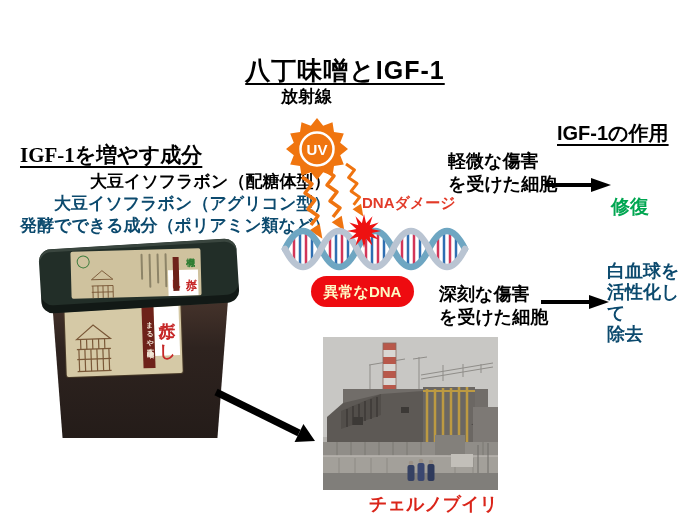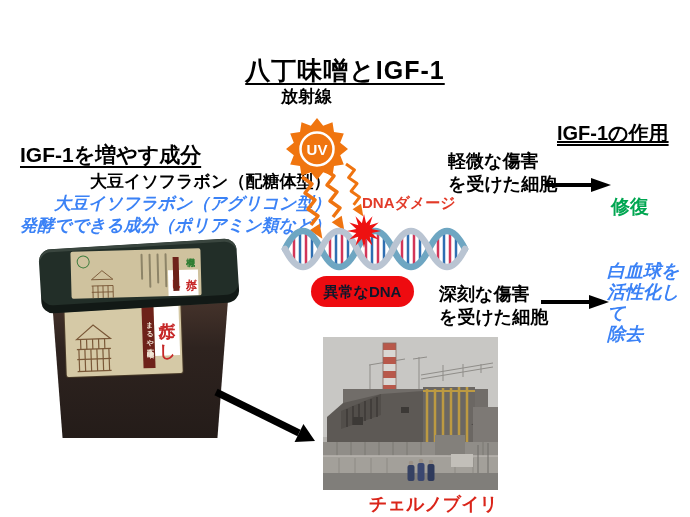--- a/index.html
+++ b/index.html
@@ -2,31 +2,31 @@
 <html><head>
 <meta charset="utf-8">
 <style>
   html,body{margin:0;padding:0;background:#fff;}
   .stage{position:relative;width:690px;height:517px;background:#ffffff;overflow:hidden;
          font-family:"Liberation Sans","DejaVu Sans",sans-serif;color:#000;}
   .abs{position:absolute;}
   .b{font-weight:bold;}
   .pre{white-space:pre-line;}
   .u{text-decoration:underline;text-decoration-thickness:2px;text-underline-offset:4px;}
-  .c-red{color:#3b82f6;font-style:italic;}
+  .c-red{color:#0c4a6e;}
   .c-green{color:#00a651;margin-top:22px;}
 
   .title{top:18px;left:0;width:100%;text-align:center;font-size:25px;letter-spacing:1px;margin-top:36px;}
-  .left-heading{left:20px;top:141px;font-size:21px;}
+  .left-heading{left:20px;top:141px;font-size:21px;font-family:Liberation Serif, serif;}
   .left-items{left:20px;top:171px;font-size:17px;line-height:22px;text-align:right;}
   .radiation-label{left:281px;top:85px;font-size:17px;}
   .dna-damage{left:362px;top:194px;font-size:15px;color:#e23a28;}
   .badge{left:311px;top:276px;width:103px;height:31px;background:#ee0b10;border-radius:17px;
-         color:#0f172a;font-size:15px;font-weight:bold;text-align:center;line-height:31px;}
-  .right-heading{left:557px;top:120px;font-size:20px;text-decoration:underline;}
+         color:#fef9c3;font-size:15px;font-weight:bold;text-align:center;line-height:31px;}
+  .right-heading{left:557px;top:120px;font-size:20px;}
   .mild-cell{left:442px;top:150px;font-size:18px;line-height:23px;margin-left:6px;}
   .mild-result{left:611px;top:172px;font-size:19px;}
   .severe-cell{left:439px;top:283px;font-size:18px;line-height:23px;}
   .severe-result{left:607px;top:261px;font-size:18px;line-height:21px;}
   .caption{left:323px;top:492px;width:175px;text-align:right;font-size:18px;color:#da251a;}
 
   
   .miso{left:40px;top:242px;width:198px;height:196px;}
   .miso-lid{position:absolute;left:0;top:2px;width:198px;height:64px;background:#222e28;
             border-radius:12px;transform:rotate(-3.5deg);

